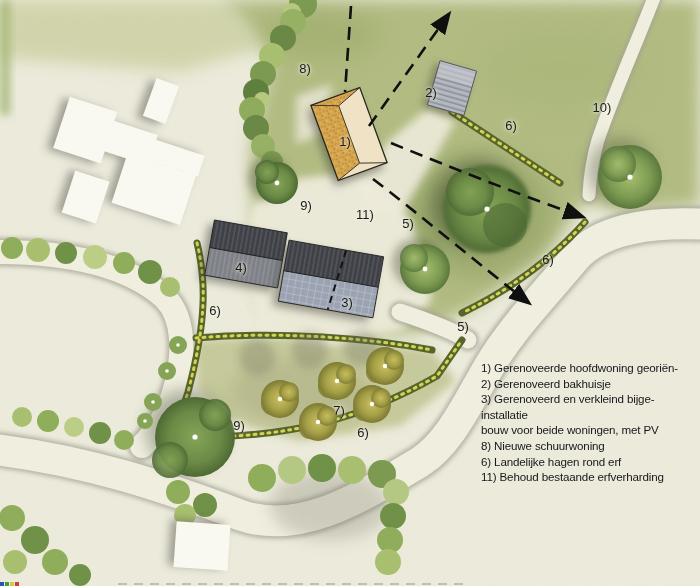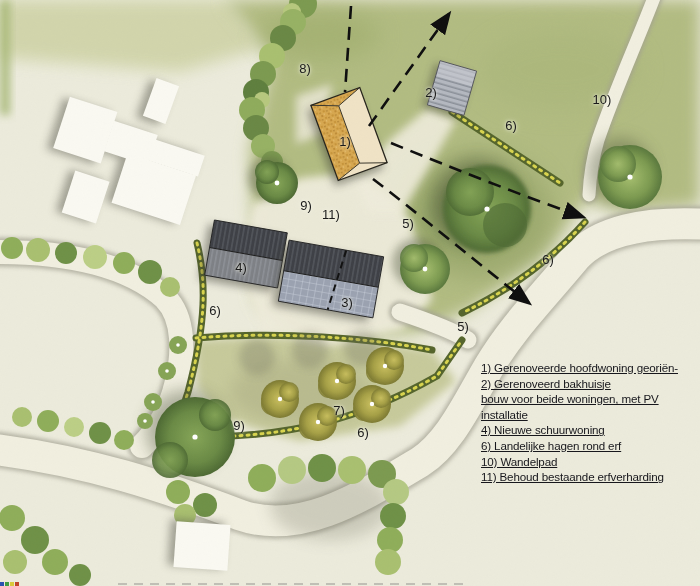--- a/index.html
+++ b/index.html
@@ -12,21 +12,21 @@
   .plbl{
     position:absolute;transform:translate(-50%,-50%);
     font-size:13px;color:#1a1a1a;white-space:nowrap;
     text-shadow:0 0 3px rgba(246,245,233,.95),0 0 6px rgba(246,245,233,.75);
   }
   .legend{
     position:absolute;left:481px;top:360px;width:219px;
     font-size:11.6px;line-height:15.6px;letter-spacing:-0.15px;
     color:#17171c;
   }
-  .legend div{white-space:nowrap;text-decoration:underline;}
+  .legend div{white-space:nowrap;}
   .chips{position:absolute;left:0;top:582px;height:4px;}
   .chips span{display:inline-block;width:4px;height:4px;margin-right:1px;vertical-align:top;}
   .chip-blue{background:#2a52b0;}
   .chip-green{background:#3f9c3f;}
   .chip-yellow{background:#d9c93c;}
   .chip-red{background:#c0452c;}
   .caption-crop{
     position:absolute;left:118px;top:583px;width:350px;height:2px;opacity:.45;
     background:repeating-linear-gradient(90deg,#8a8a86 0 9px,transparent 9px 16px);
   }
@@ -349,43 +349,43 @@
     <path d="M369,126 L449,14" marker-end="url(#ah)"></path>
     <path d="M391,143 C450,167 520,195 583,217" marker-end="url(#ah)"></path>
     <path d="M373,179 C420,215 480,265 529,303" marker-end="url(#ah)"></path>
   </g>
 
   <rect width="700" height="586" filter="url(#paper)" opacity="0.5"></rect>
 </svg>
 
 <span class="plbl" style="left:305px;top:68px">8)</span>
 <span class="plbl" style="left:431px;top:92px">2)</span>
-<span class="plbl" style="left:602px;top:99px">10)</span>
+<span class="plbl" style="left:602px;top:107px">10)</span>
 <span class="plbl" style="left:511px;top:125px">6)</span>
 <span class="plbl" style="left:345px;top:141px">1)</span>
 <span class="plbl" style="left:306px;top:205px">9)</span>
-<span class="plbl" style="left:331px;top:214px">11)</span>
+<span class="plbl" style="left:365px;top:214px">11)</span>
 <span class="plbl" style="left:408px;top:223px">5)</span>
 <span class="plbl" style="left:548px;top:259px">6)</span>
 <span class="plbl" style="left:241px;top:267px">4)</span>
 <span class="plbl" style="left:347px;top:302px">3)</span>
 <span class="plbl" style="left:215px;top:310px">6)</span>
 <span class="plbl" style="left:463px;top:326px">5)</span>
 <span class="plbl" style="left:339px;top:410px">7)</span>
 <span class="plbl" style="left:239px;top:425px">9)</span>
 <span class="plbl" style="left:363px;top:432px">6)</span>
 
 <div class="legend">
   <div>1) Gerenoveerde hoofdwoning georiën-</div>
   <div>2) Gerenoveerd bakhuisje</div>
+  <div>3) Gerenoveerd en verkleind bijge-</div>
+  <div>installatie</div>
   <div>bouw voor beide woningen, met PV</div>
-  <div>installatie</div>
-  <div>4) Nieuwe schuurwoning</div>
+  <div>8) Nieuwe schuurwoning</div>
   <div>6) Landelijke hagen rond erf</div>
-  <div>10) Wandelpad</div>
   <div>11) Behoud bestaande erfverharding</div>
 </div>
 
 <div class="chips">
   <span class="chip-blue"></span><span class="chip-green"></span><span class="chip-yellow"></span><span class="chip-red"></span>
 </div>
 <div class="caption-crop"></div>
 
 </div>
 

